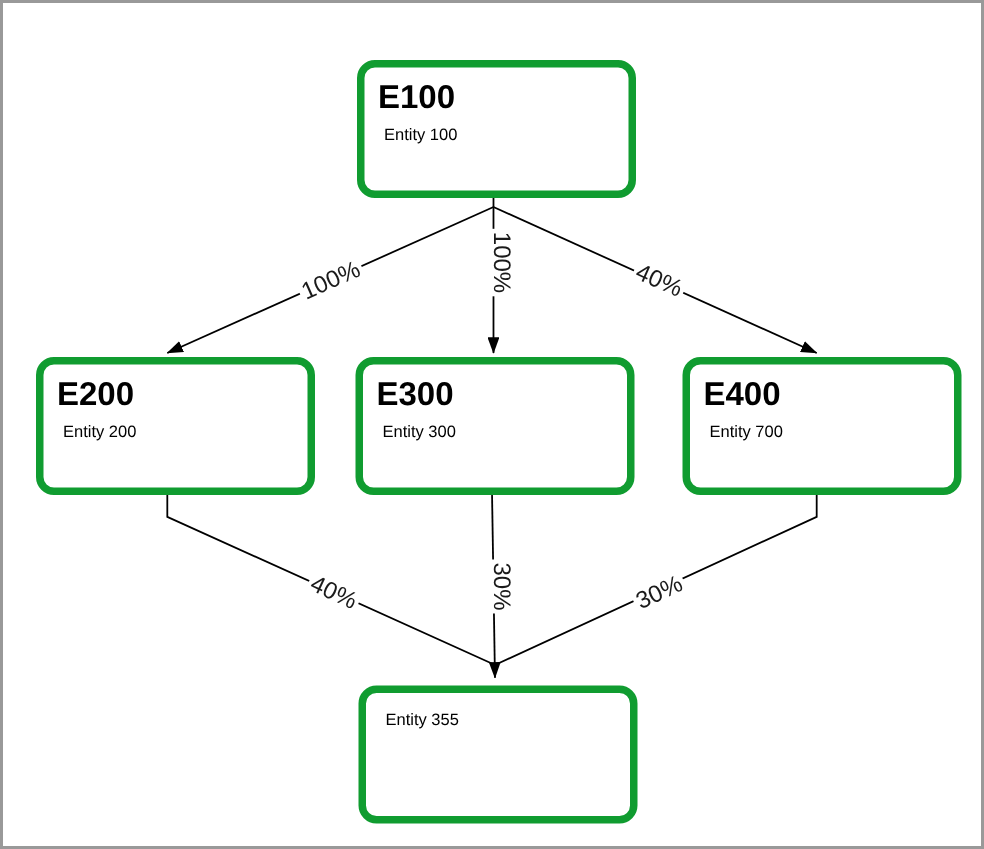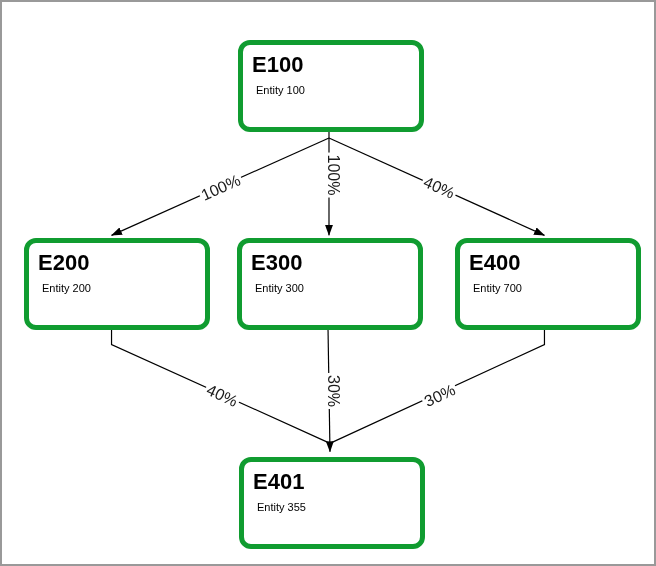--- a/index.html
+++ b/index.html
@@ -105,21 +105,20 @@
     <div class="node-title">E300</div>
     <div class="node-subtitle">Entity 300</div>
   </div>
 
   <div class="node" style="left:453px; top:236px;">
     <div class="node-title">E400</div>
     <div class="node-subtitle">Entity 700</div>
   </div>
 
   <div class="node" style="left:237px; top:455px;">
-    <div class="node-title">E401</div>
     <div class="node-subtitle">Entity 355</div>
   </div>
 
   <span class="edge-label" style="left:219px; top:186px; --rot:-24deg;">100%</span>
   <span class="edge-label" style="left:331px; top:173px; --rot:90deg;">100%</span>
   <span class="edge-label" style="left:437px; top:186px; --rot:24deg;">40%</span>
   <span class="edge-label" style="left:220px; top:394px; --rot:25deg;">40%</span>
   <span class="edge-label" style="left:331px; top:389px; --rot:90deg;">30%</span>
   <span class="edge-label" style="left:438px; top:394px; --rot:-25deg;">30%</span>
 

